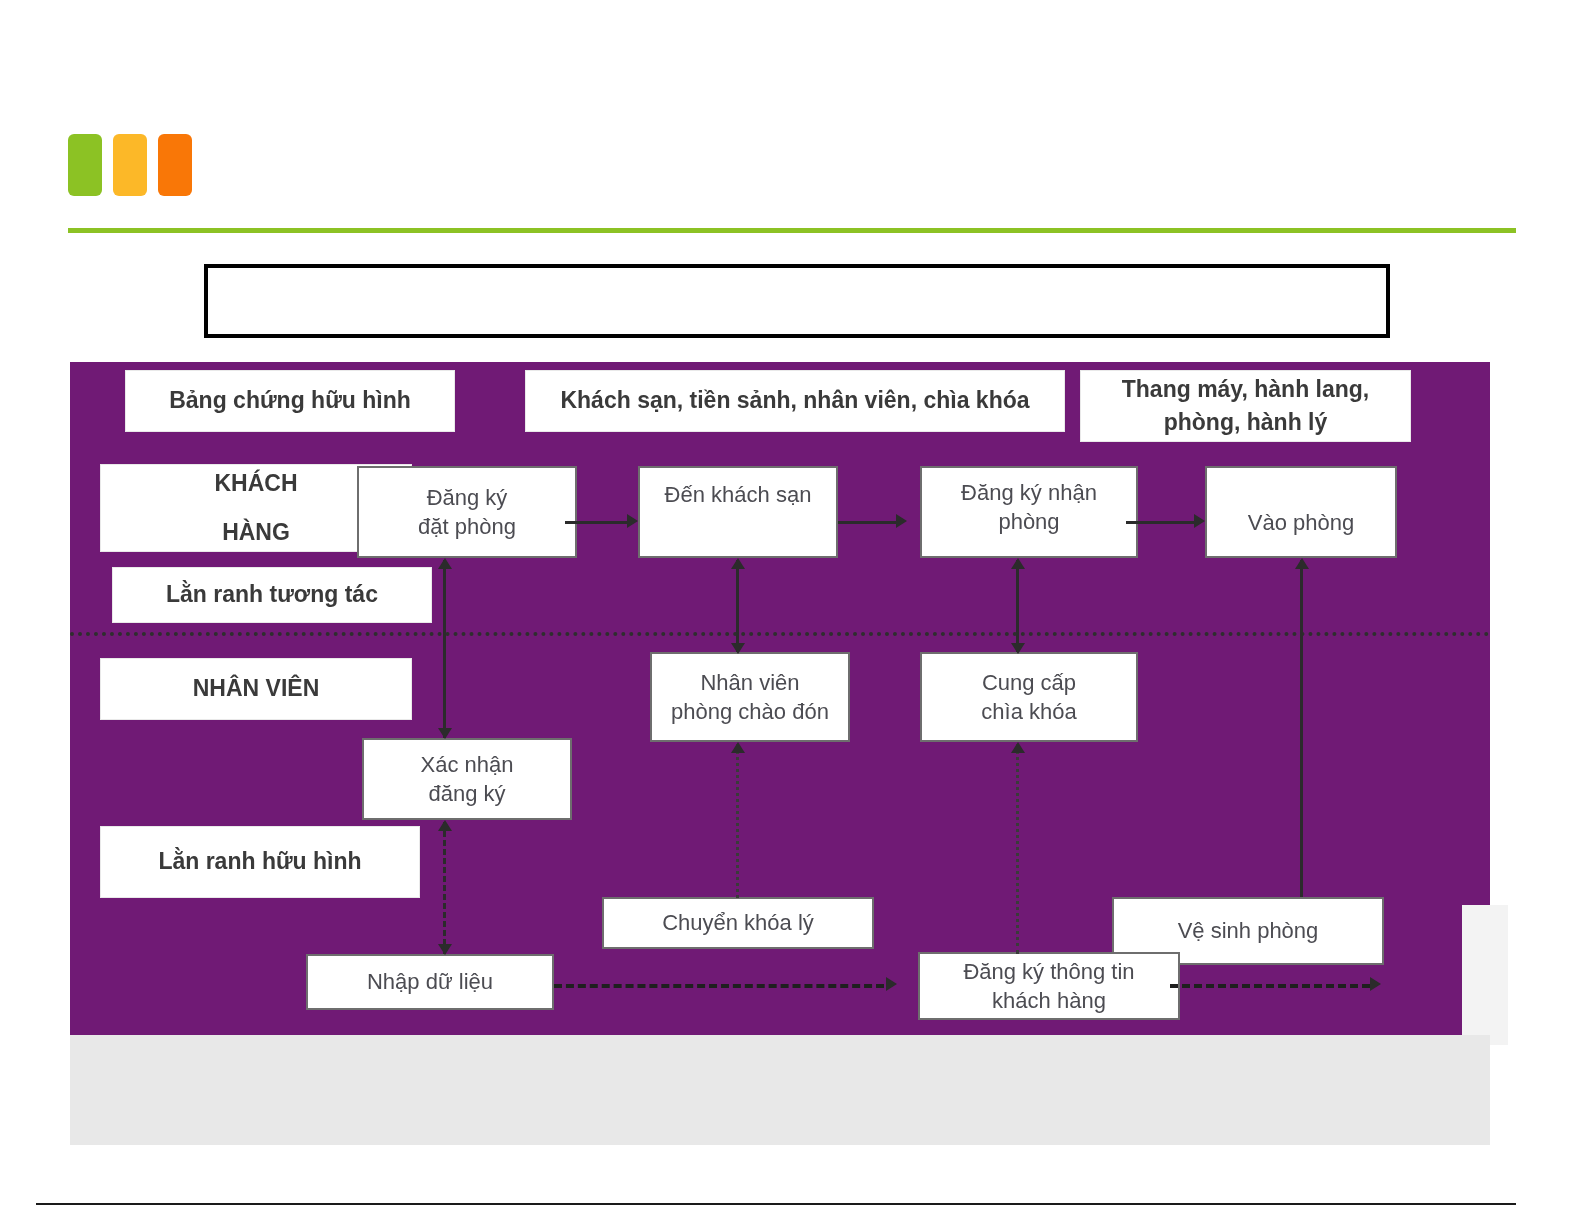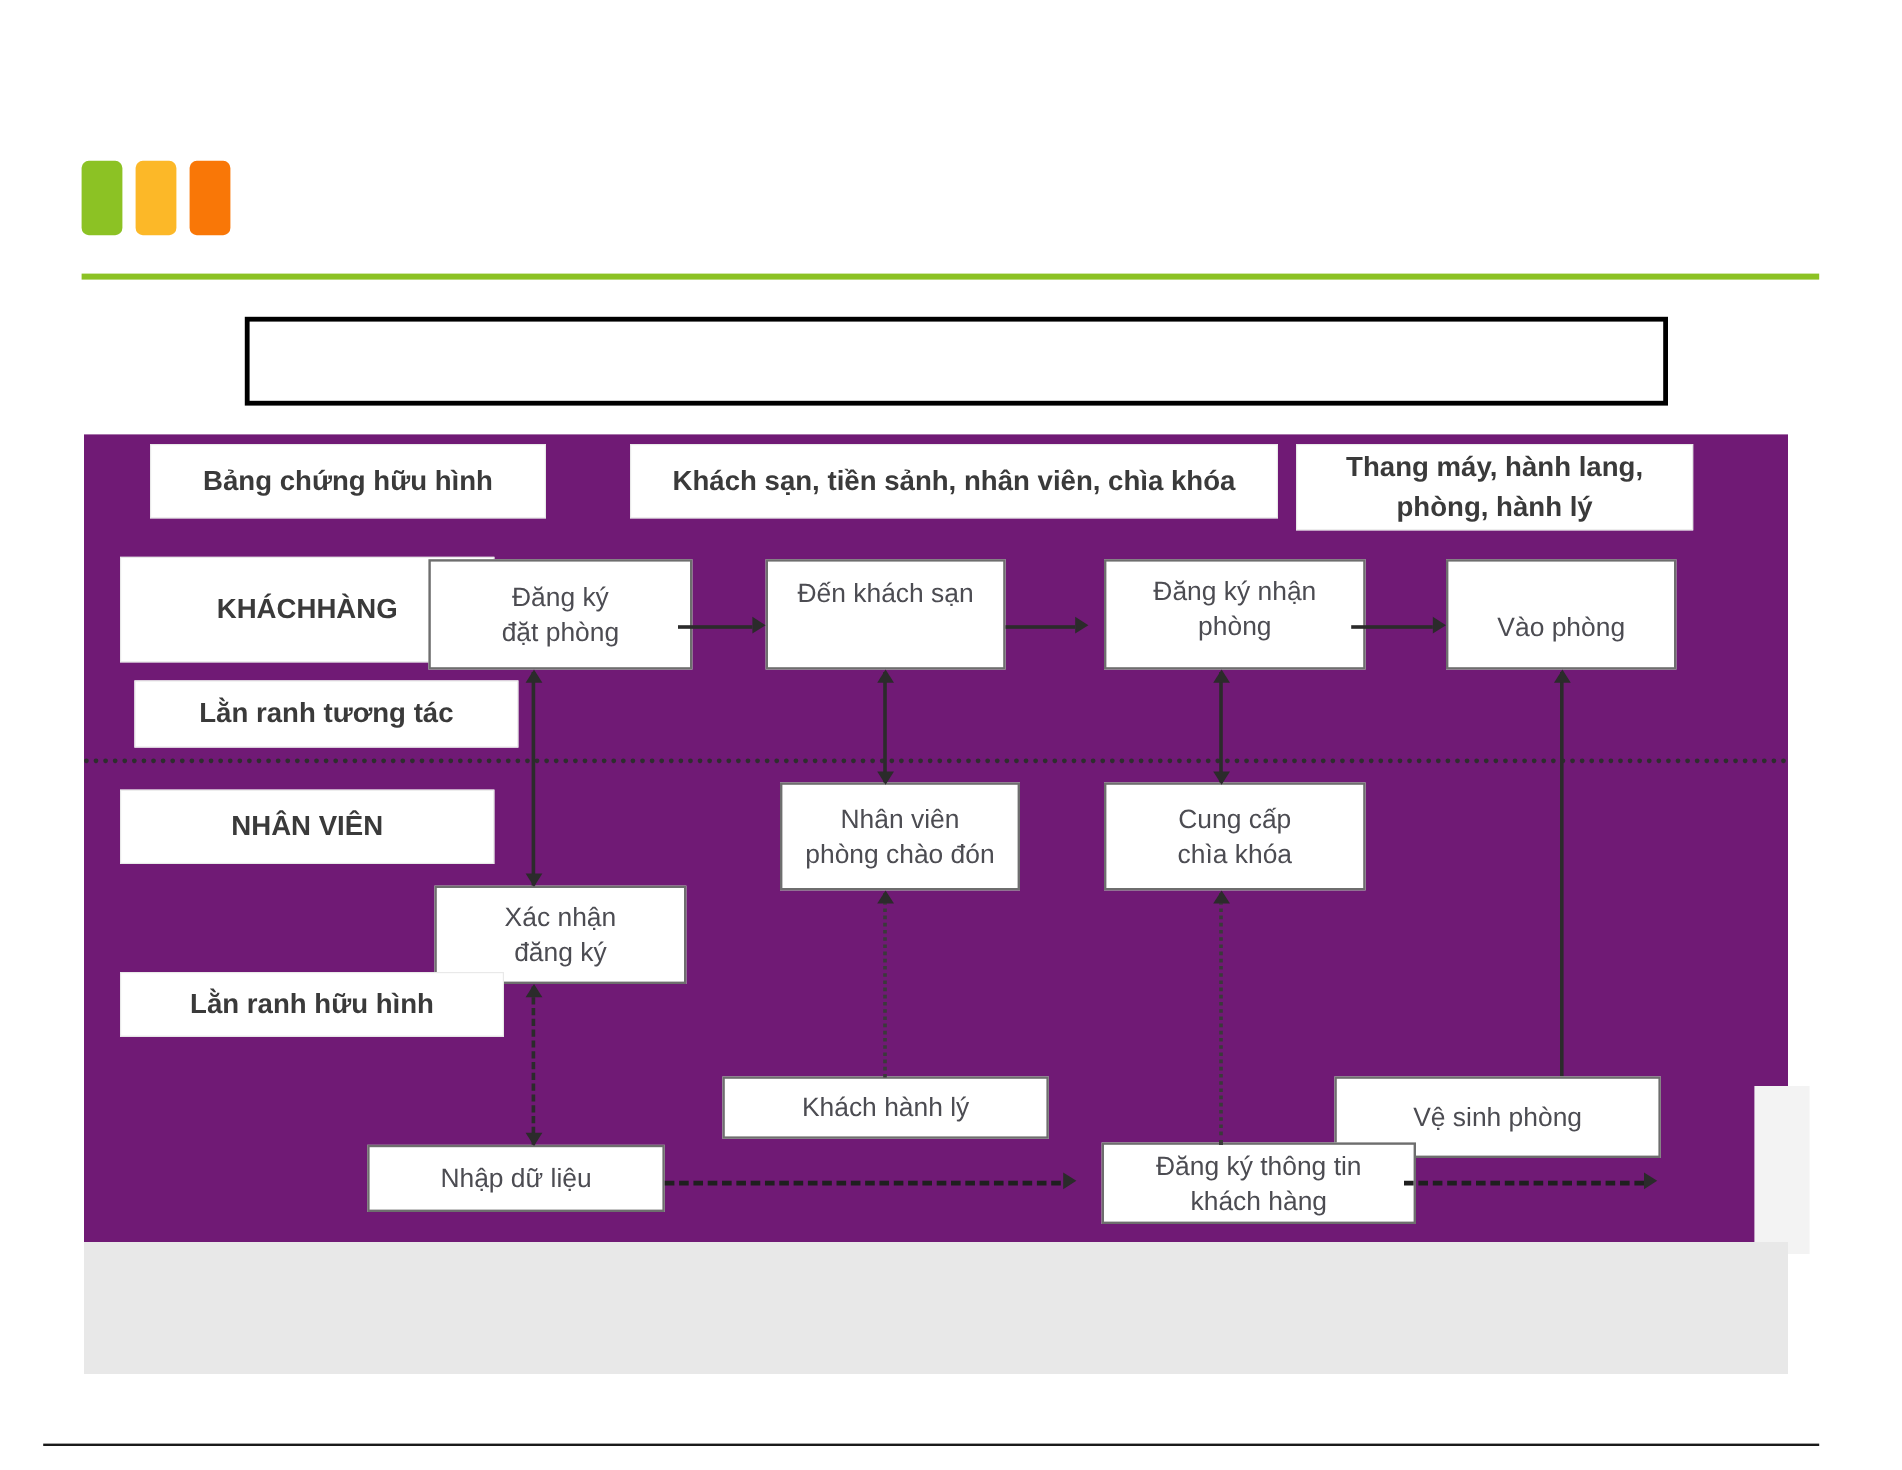--- a/index.html
+++ b/index.html
@@ -43,21 +43,21 @@
 
   
   .lbox{
     position:absolute;box-sizing:border-box;
     border:1px solid #e9e9e9;background:#ffffff;
     display:flex;align-items:center;justify-content:center;
     text-align:center;line-height:1.45;
     font-weight:bold;font-size:23px;color:#3a3a3a;
     padding:2px 8px;
   }
-  .lbox.two-line{}
+  .lbox.two-line{flex-direction:column;justify-content:space-between;}
 
   
   .ln-h{position:absolute;height:0;border-top:3px solid #2b2b2b;}
   .ln-v{position:absolute;width:0;border-left:3px solid #2b2b2b;}
   .ln-v.dotted{border-left:3px dotted #3a3a3a;}
   .ln-v.dashed{border-left:3px dashed #2b2b2b;}
   .ln-h.dashed{border-top:4px dashed #1f1f1f;}
 
   
   .boundary{
@@ -159,24 +159,24 @@
   <div class="arr up" style="left:661px;top:196px;"></div>
   <div class="arr down" style="left:661px;top:281px;"></div>
 
   <div class="ln-v" style="left:946px;top:198px;height:92px;"></div>
   <div class="arr up" style="left:941px;top:196px;"></div>
   <div class="arr down" style="left:941px;top:281px;"></div>
 
   <div class="ln-v" style="left:1230px;top:198px;height:350px;"></div>
   <div class="arr up" style="left:1225px;top:196px;"></div>
 
-  <div class="lbox" style="left:30px;top:448px;width:320px;height:54px;">Lằn ranh hữu hình</div>
+  <div class="lbox" style="left:30px;top:464px;width:320px;height:72px;">Lằn ranh hữu hình</div>
 
   <div class="fbox" style="left:532px;top:535px;width:272px;height:52px;">
-    <span>Khách hành lý</span>
+    <span>Chuyển khóa lý</span>
   </div>
 
   <div class="fbox" style="left:1042px;top:535px;width:272px;height:68px;">
     <span>Vệ sinh  phòng</span>
   </div>
 
   <div class="fbox" style="left:236px;top:592px;width:248px;height:56px;">
     <span>Nhập dữ liệu</span>
   </div>
 

